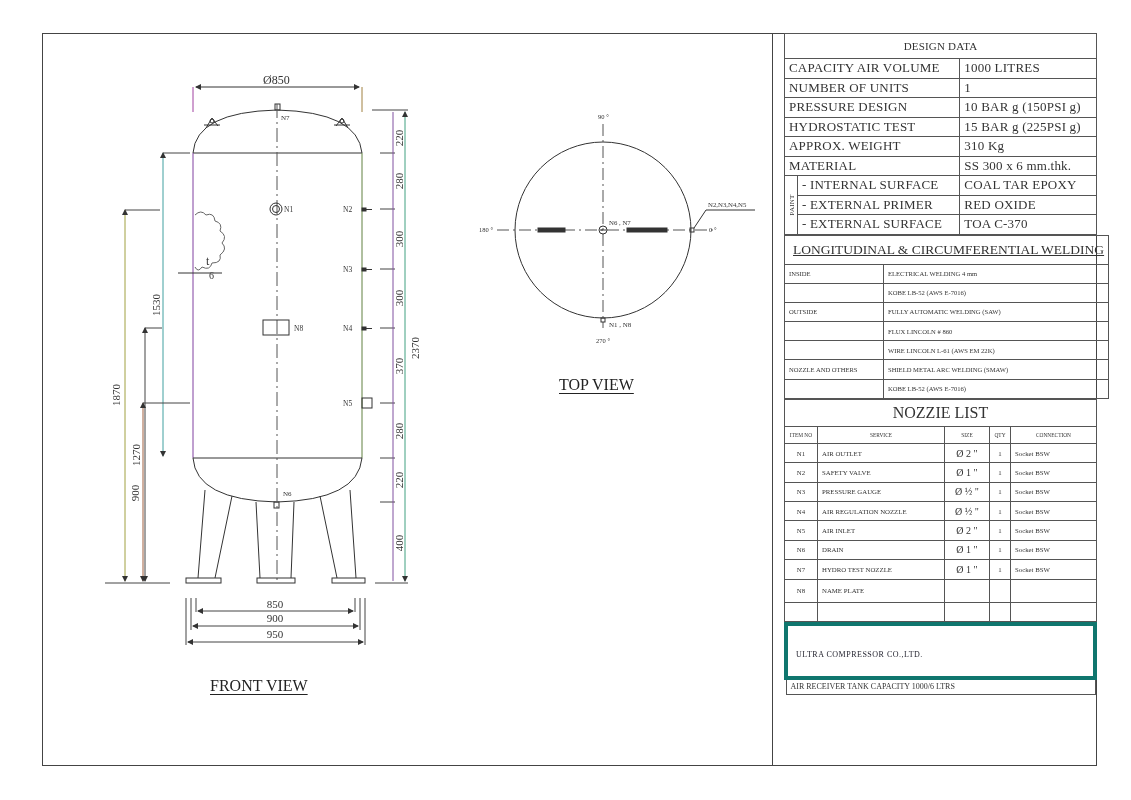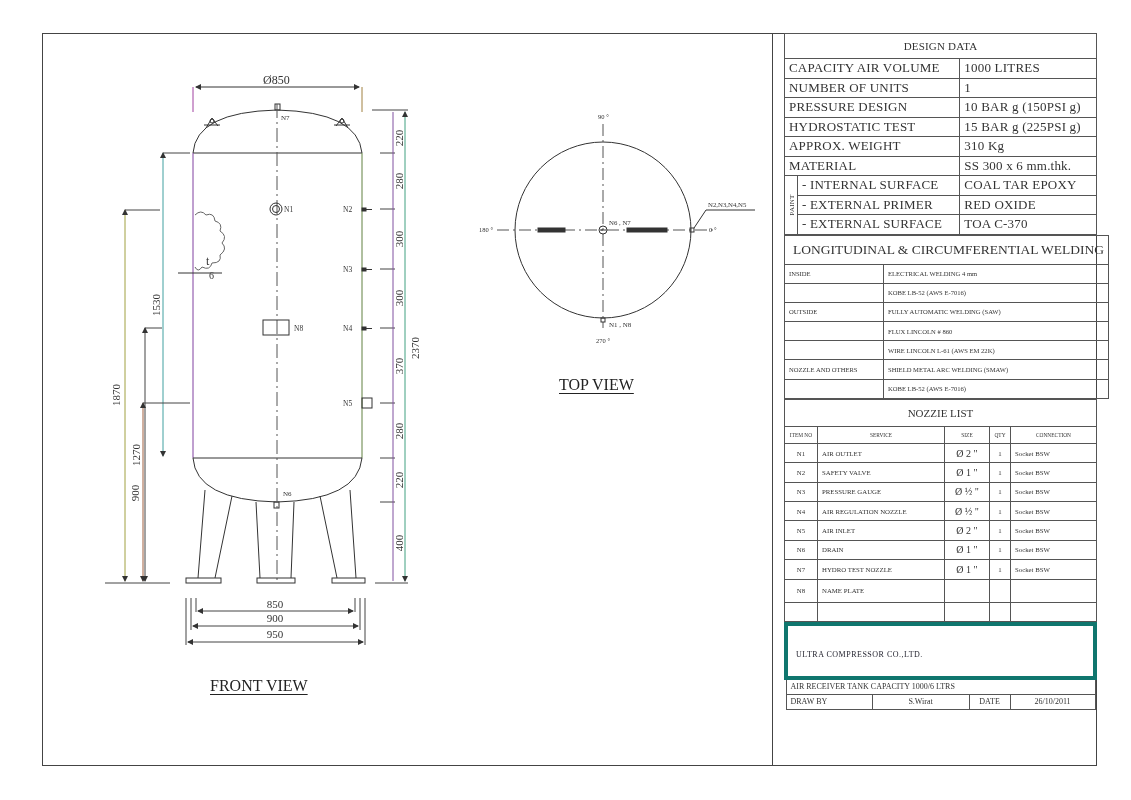--- a/index.html
+++ b/index.html
@@ -237,21 +237,21 @@
     <tr>
           <td>- EXTERNAL  SURFACE</td>
           <td>TOA C-370</td>
         </tr>
   </tbody>
     </table>
 
   <table class="wd">
     <tbody>
         <tr>
-          <td colspan="2" class="sec-title" style="height:28px;font-size:13.5px;text-align:left;padding-left:8px;">LONGITUDINAL &amp; CIRCUMFERENTIAL WELDING</td>
+          <td colspan="2" class="sec-title" style="height:28px;font-size:13.5px;text-align:left;padding-left:8px;text-decoration:underline;">LONGITUDINAL &amp; CIRCUMFERENTIAL WELDING</td>
         </tr>
     <tr>
           <td style="width:90px">INSIDE</td>
           <td>ELECTRICAL WELDING 4 mm</td>
         </tr>
     <tr>
           <td></td>
           <td>KOBE LB-52 (AWS E-7016)</td>
         </tr>
     <tr>
@@ -273,21 +273,21 @@
     <tr>
           <td></td>
           <td>KOBE LB-52 (AWS E-7016)</td>
         </tr>
   </tbody>
     </table>
 
   <table class="nz">
     <tbody>
         <tr>
-          <td colspan="5" class="sec-title" style="height:26px;font-size:11px;margin-top:19px;">NOZZIE  LIST</td>
+          <td colspan="5" class="sec-title" style="height:26px;font-size:16px;margin-top:19px;">NOZZIE  LIST</td>
         </tr>
     <tr>
       <th style="width:24px">ITEM NO</th>
       <th style="width:118px">SERVICE</th>
       <th style="width:36px">SIZE</th>
       <th style="width:12px">QTY</th>
       <th>CONNECTION</th>
     </tr>
     <tr>
           <td class="c">N1</td>
@@ -356,21 +356,15 @@
     </table>
 
   <table class="tb">
     <tbody>
         <tr>
           <td colspan="4" class="company">ULTRA COMPRESSOR CO.,LTD.</td>
         </tr>
     <tr>
           <td colspan="4" class="ptitle">AIR RECEIVER TANK CAPACITY 1000/6  LTRS</td>
         </tr>
-    <tr>
-      <td>DRAW BY</td>
-      <td style="width:88px;text-align:center">S.Wirat</td>
-      <td style="width:32px;text-align:center">DATE</td>
-      <td style="text-align:center">26/10/2011</td>
-    </tr>
   </tbody>
     </table>
 </div>
 
 </body></html>

